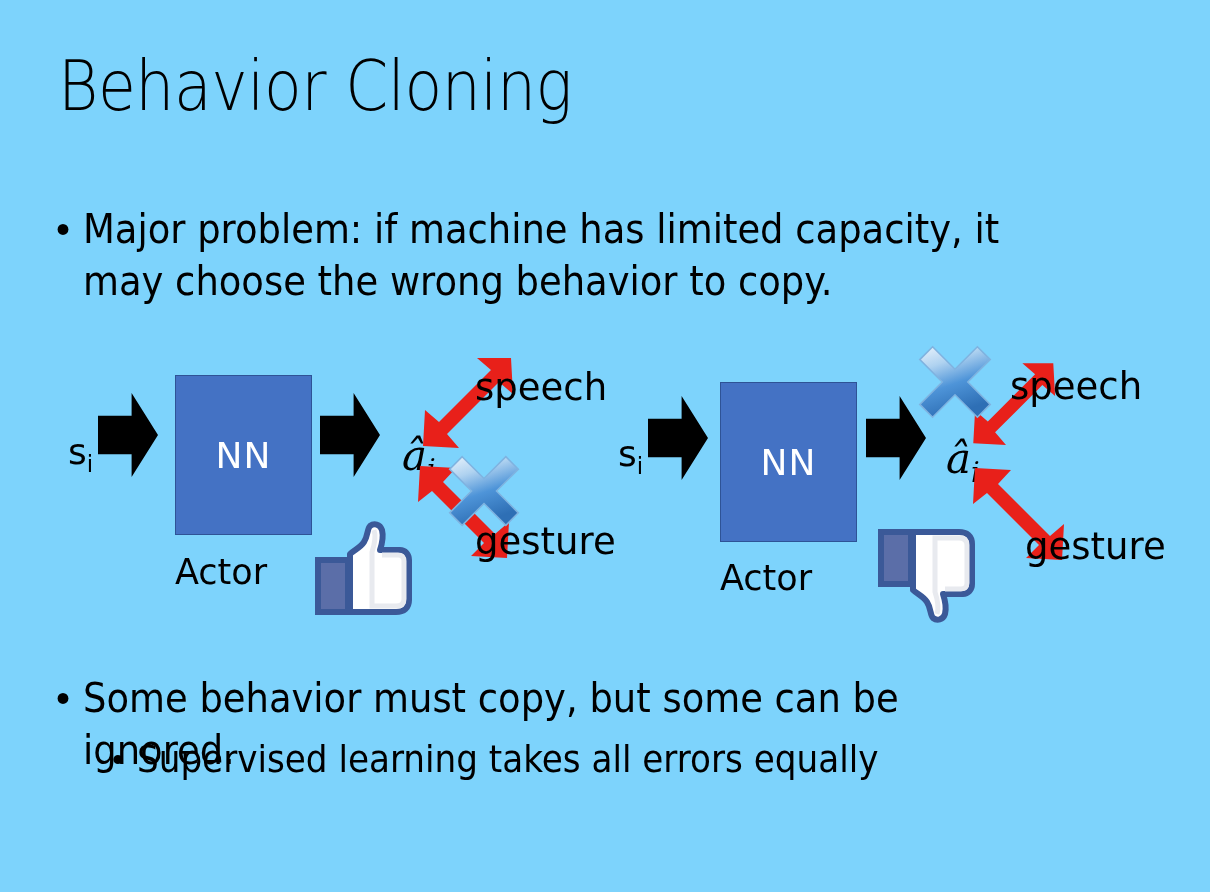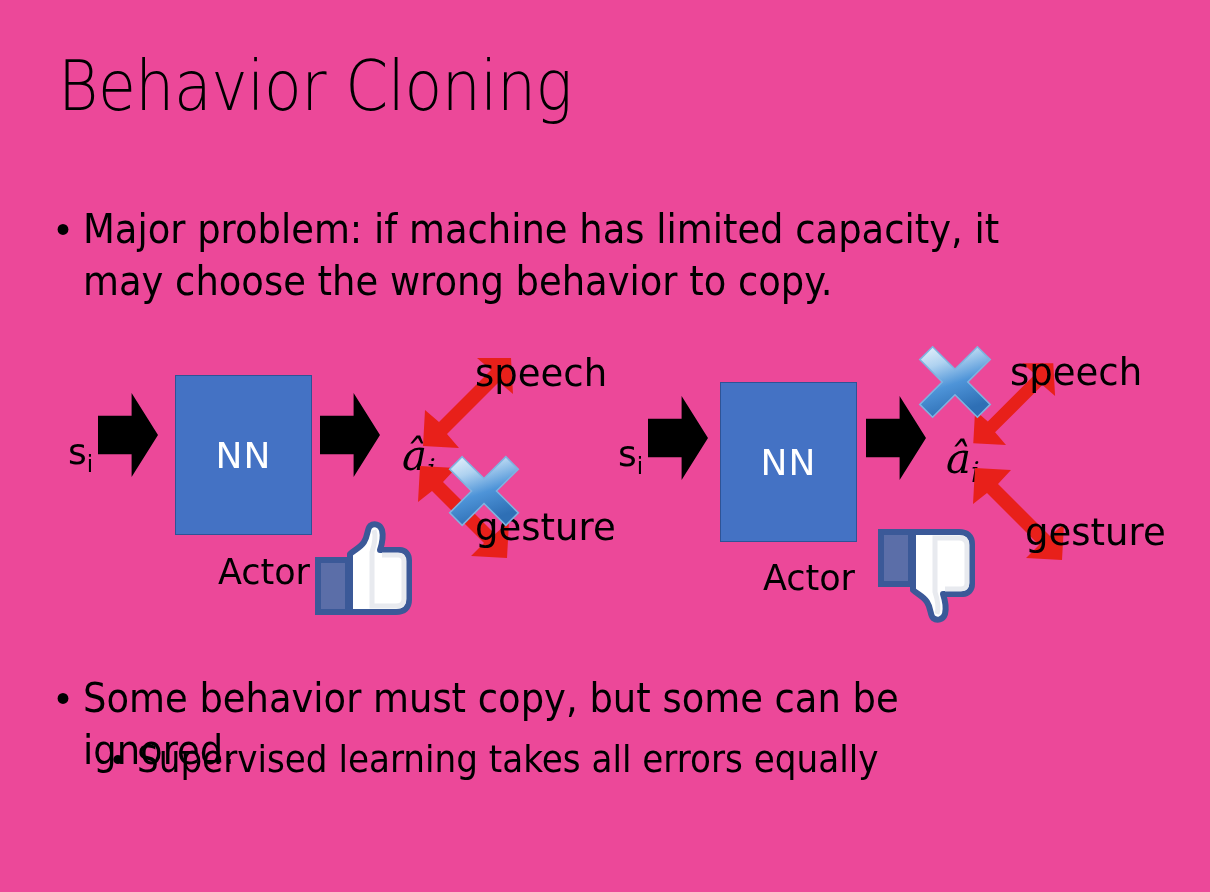--- a/index.html
+++ b/index.html
@@ -9,21 +9,21 @@
     background: #ffffff;
   }
   body {
     font-family: "Liberation Sans", sans-serif;
     color: #000000;
   }
   #slide {
     position: relative;
     width: 1210px;
     height: 892px;
-    background: #ec4899;
+    background: #7dd3fc;
     overflow: hidden;
   }
 
   
   #slide-title {
     position: absolute;
     left: 58px;
     top: 44px;
     font-family: "DejaVu Sans", sans-serif;
     font-weight: 300;
@@ -112,21 +112,21 @@
     color: #ffffff;
     letter-spacing: 1px;
   }
 
   .actor-label {
     position: absolute;
     font-family: "DejaVu Sans", sans-serif;
     font-size: 35px;
     line-height: 40px;
     color: #000;
-    text-align: right;
+    text-align: left;
     white-space: nowrap;
   }
 
   .ahat {
     position: absolute;
     font-family: "DejaVu Serif", serif;
     font-style: italic;
     font-size: 42px;
     line-height: 42px;
     color: #000;
@@ -137,20 +137,21 @@
     vertical-align: sub;
   }
 
   .out-label {
     position: absolute;
     font-family: "DejaVu Sans", sans-serif;
     font-size: 37px;
     line-height: 40px;
     color: #000;
     white-space: nowrap;
+    margin-top: 14px;
   }
 
   .red-arrow {
     position: absolute;
   }
   .blue-x {
     position: absolute;
   }
   .thumb {
     position: absolute;

